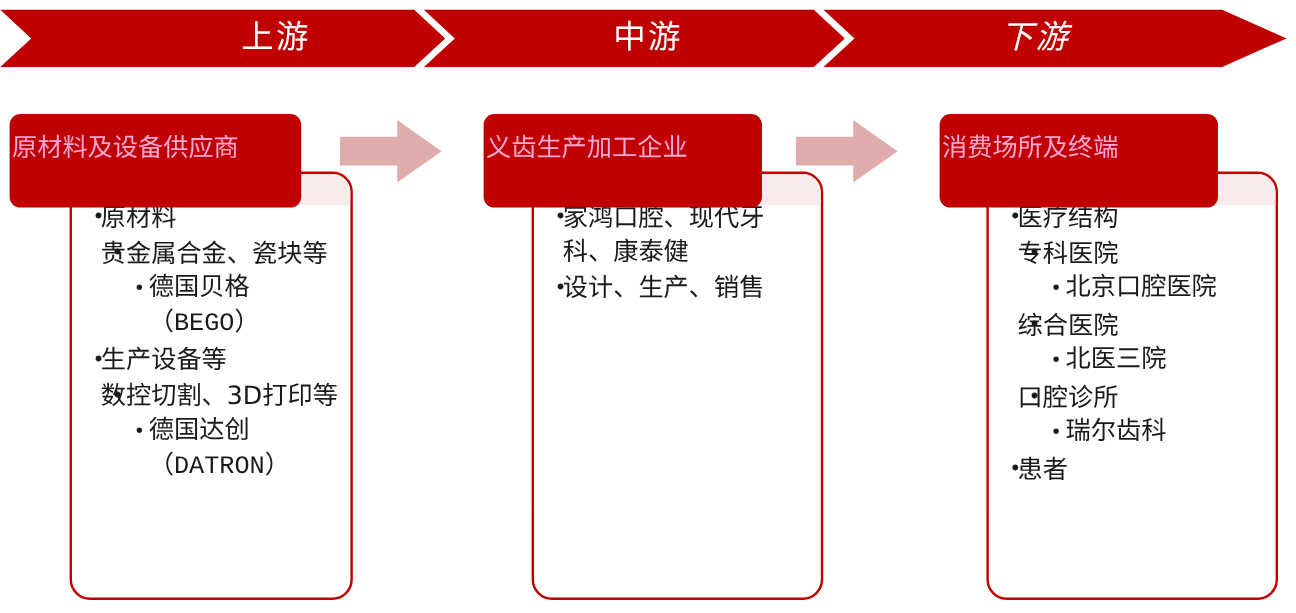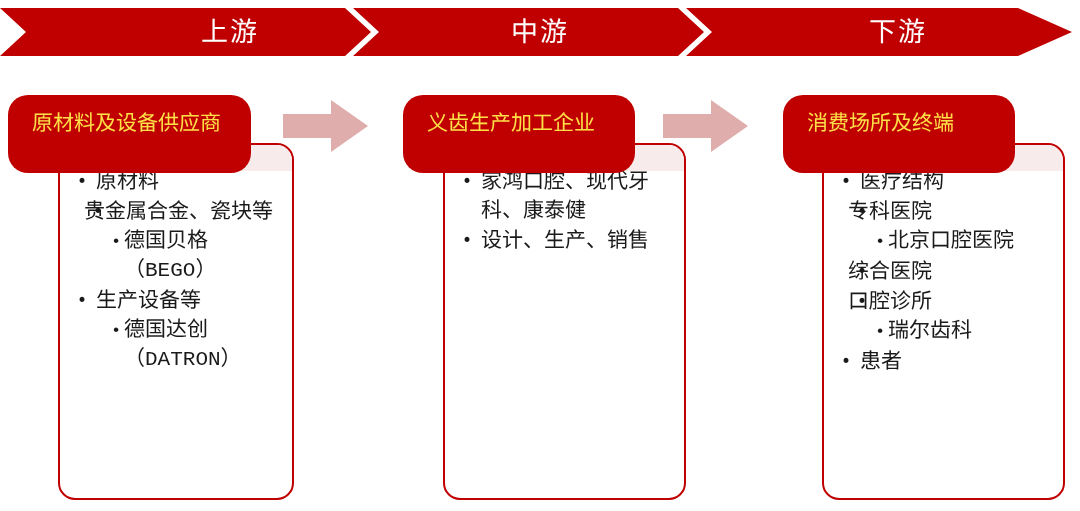--- a/index.html
+++ b/index.html
@@ -37,21 +37,21 @@
     line-height: 48px;
     text-align: center;
     color: #ffffff;
     font-size: 27px;
     letter-spacing: 2px;
     white-space: nowrap;
     pointer-events: none;
   }
   #banner-label-0 { left: 120px;  width: 220px; }
   #banner-label-1 { left: 430px;  width: 220px; }
-  #banner-label-2 { left: 788px;  width: 220px; }
+  #banner-label-2 { left: 753px;  width: 220px; font-style: italic; }
 
   
   #stage {
     position: absolute;
     left: 0;
     top: 0;
     width: 1080px;
     height: 511px;
   }
 
@@ -65,25 +65,25 @@
   #column-2 { left: 775px; width: 300px; }
 
   
   .col-title {
     position: absolute;
     top: 95px;
     left: 8px;
     width: 243px;
     height: 78px;
     background: #C00000;
-    border-radius: 20px;
-    color: #fde047;
+    border-radius: 9px;
+    color: #f9a8d4;
     font-size: 21px;
     box-sizing: border-box;
-    padding: 11px 0 0 24px;
+    padding: 11px 0 0 2px;
     white-space: nowrap;
     z-index: 3;
   }
   #column-1 .col-title { width: 232px; }
   #column-2 .col-title { width: 232px; }
 
   
   .col-card {
     position: absolute;
     top: 143px;
@@ -125,21 +125,21 @@
     margin-bottom: 1px;
     color: #1a1a1a;
     word-break: break-word;
   }
   .bullet-list li::before {
     content: "\2022";
     position: absolute;
     font-size: 17px;
     line-height: 29px;
   }
-  .lvl-1 { padding-left: 36px; }
+  .lvl-1 { padding-left: 24px; }
   .lvl-1::before { left: 17px; }
   .lvl-2 { padding-left: 24px; }
   .lvl-2::before { left: 33px; }
   .lvl-3 { padding-left: 64px; font-family: Liberation Mono, monospace; }
   .lvl-3::before { left: 51px; }
 
   
   .connector {
     position: absolute;
     top: 98px;
@@ -172,20 +172,21 @@
 
   <div class="column" id="column-0">
     <div class="col-title">原材料及设备供应商</div>
     <div class="col-card">
       <div class="card-tint"></div>
       <ul class="bullet-list">
         <li class="lvl-1">原材料</li>
         <li class="lvl-2">贵金属合金、瓷块等</li>
         <li class="lvl-3">德国贝格（BEGO）</li>
         <li class="lvl-1">生产设备等</li>
+        <li class="lvl-2">数控切割、3D打印等</li>
         <li class="lvl-3">德国达创（DATRON）</li>
       </ul>
     </div>
   </div>
 
   <div class="connector" id="connector-0">
     <svg viewBox="0 0 86 56" xmlns="http://www.w3.org/2000/svg">
       <path fill="#E0ADAD" d="M 0,16 L 48,16 L 48,2 L 85,28 L 48,54 L 48,40 L 0,40 Z"></path>
     </svg>
   </div>
@@ -209,20 +210,21 @@
 
   <div class="column" id="column-2">
     <div class="col-title">消费场所及终端</div>
     <div class="col-card">
       <div class="card-tint"></div>
       <ul class="bullet-list">
         <li class="lvl-1">医疗结构</li>
         <li class="lvl-2">专科医院</li>
         <li class="lvl-3">北京口腔医院</li>
         <li class="lvl-2">综合医院</li>
+        <li class="lvl-3">北医三院</li>
         <li class="lvl-2">口腔诊所</li>
         <li class="lvl-3">瑞尔齿科</li>
         <li class="lvl-1">患者</li>
       </ul>
     </div>
   </div>
 
 </div>
 
 </body></html>

